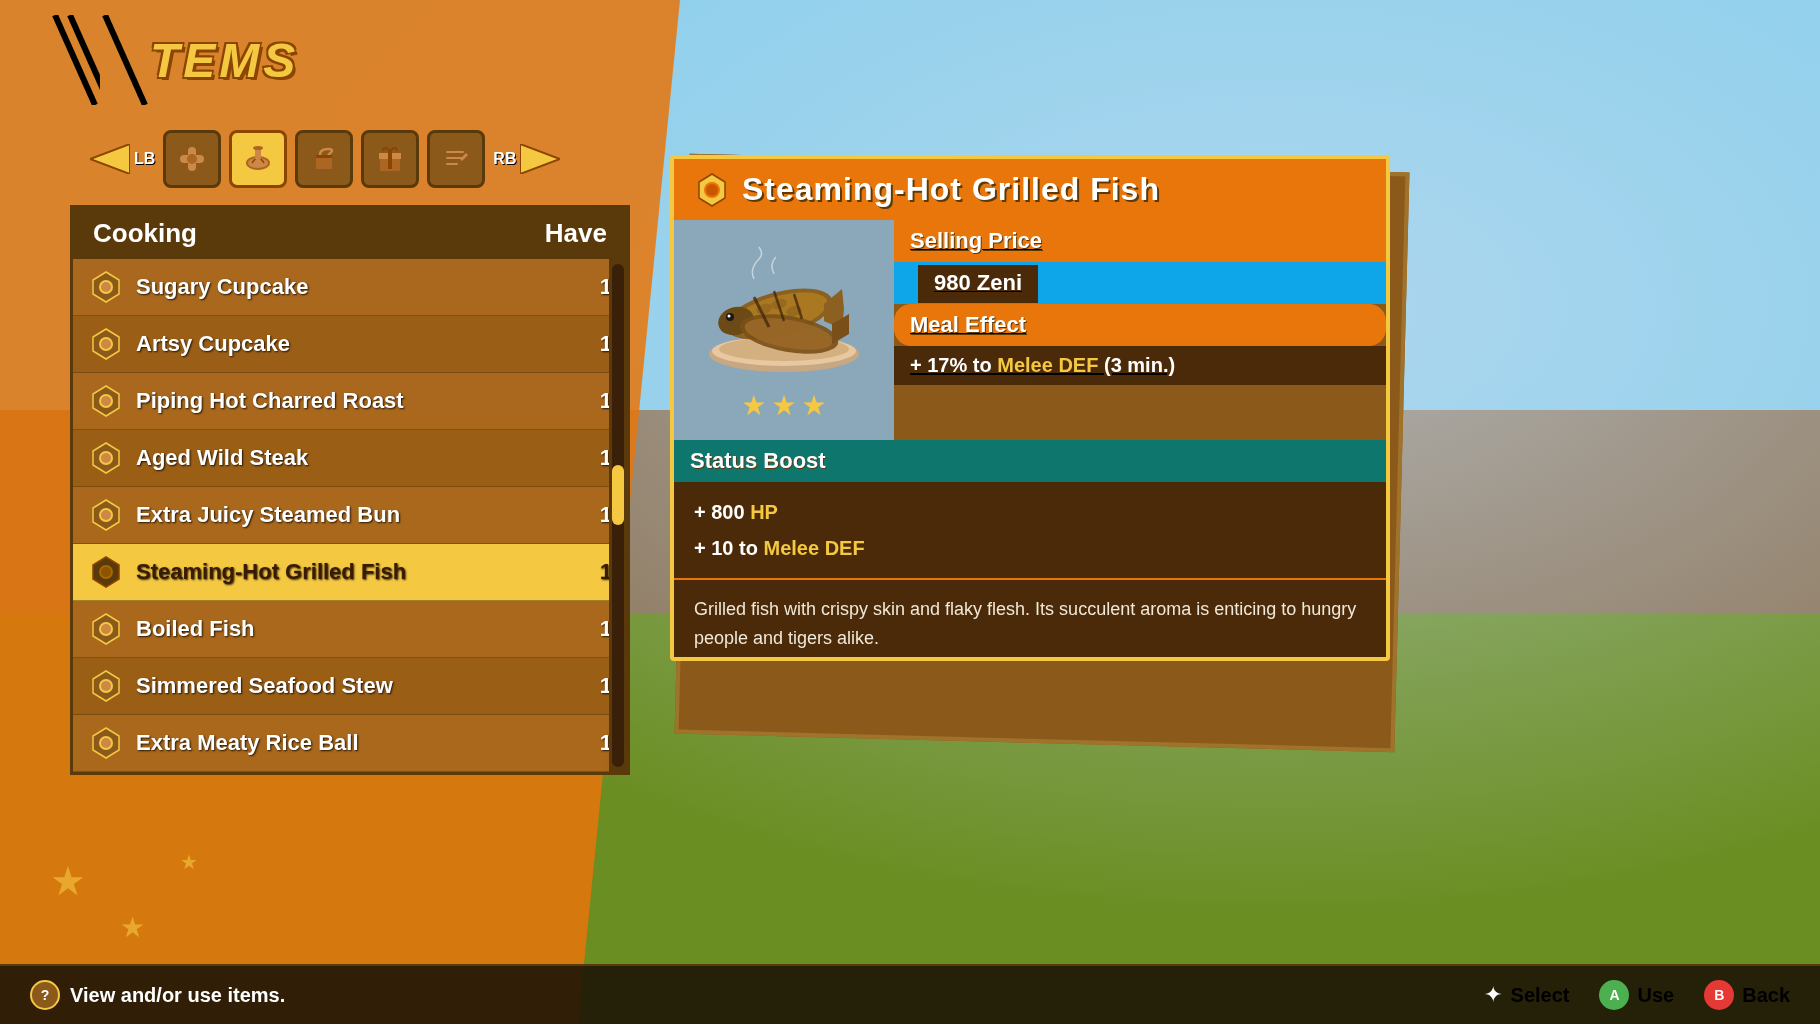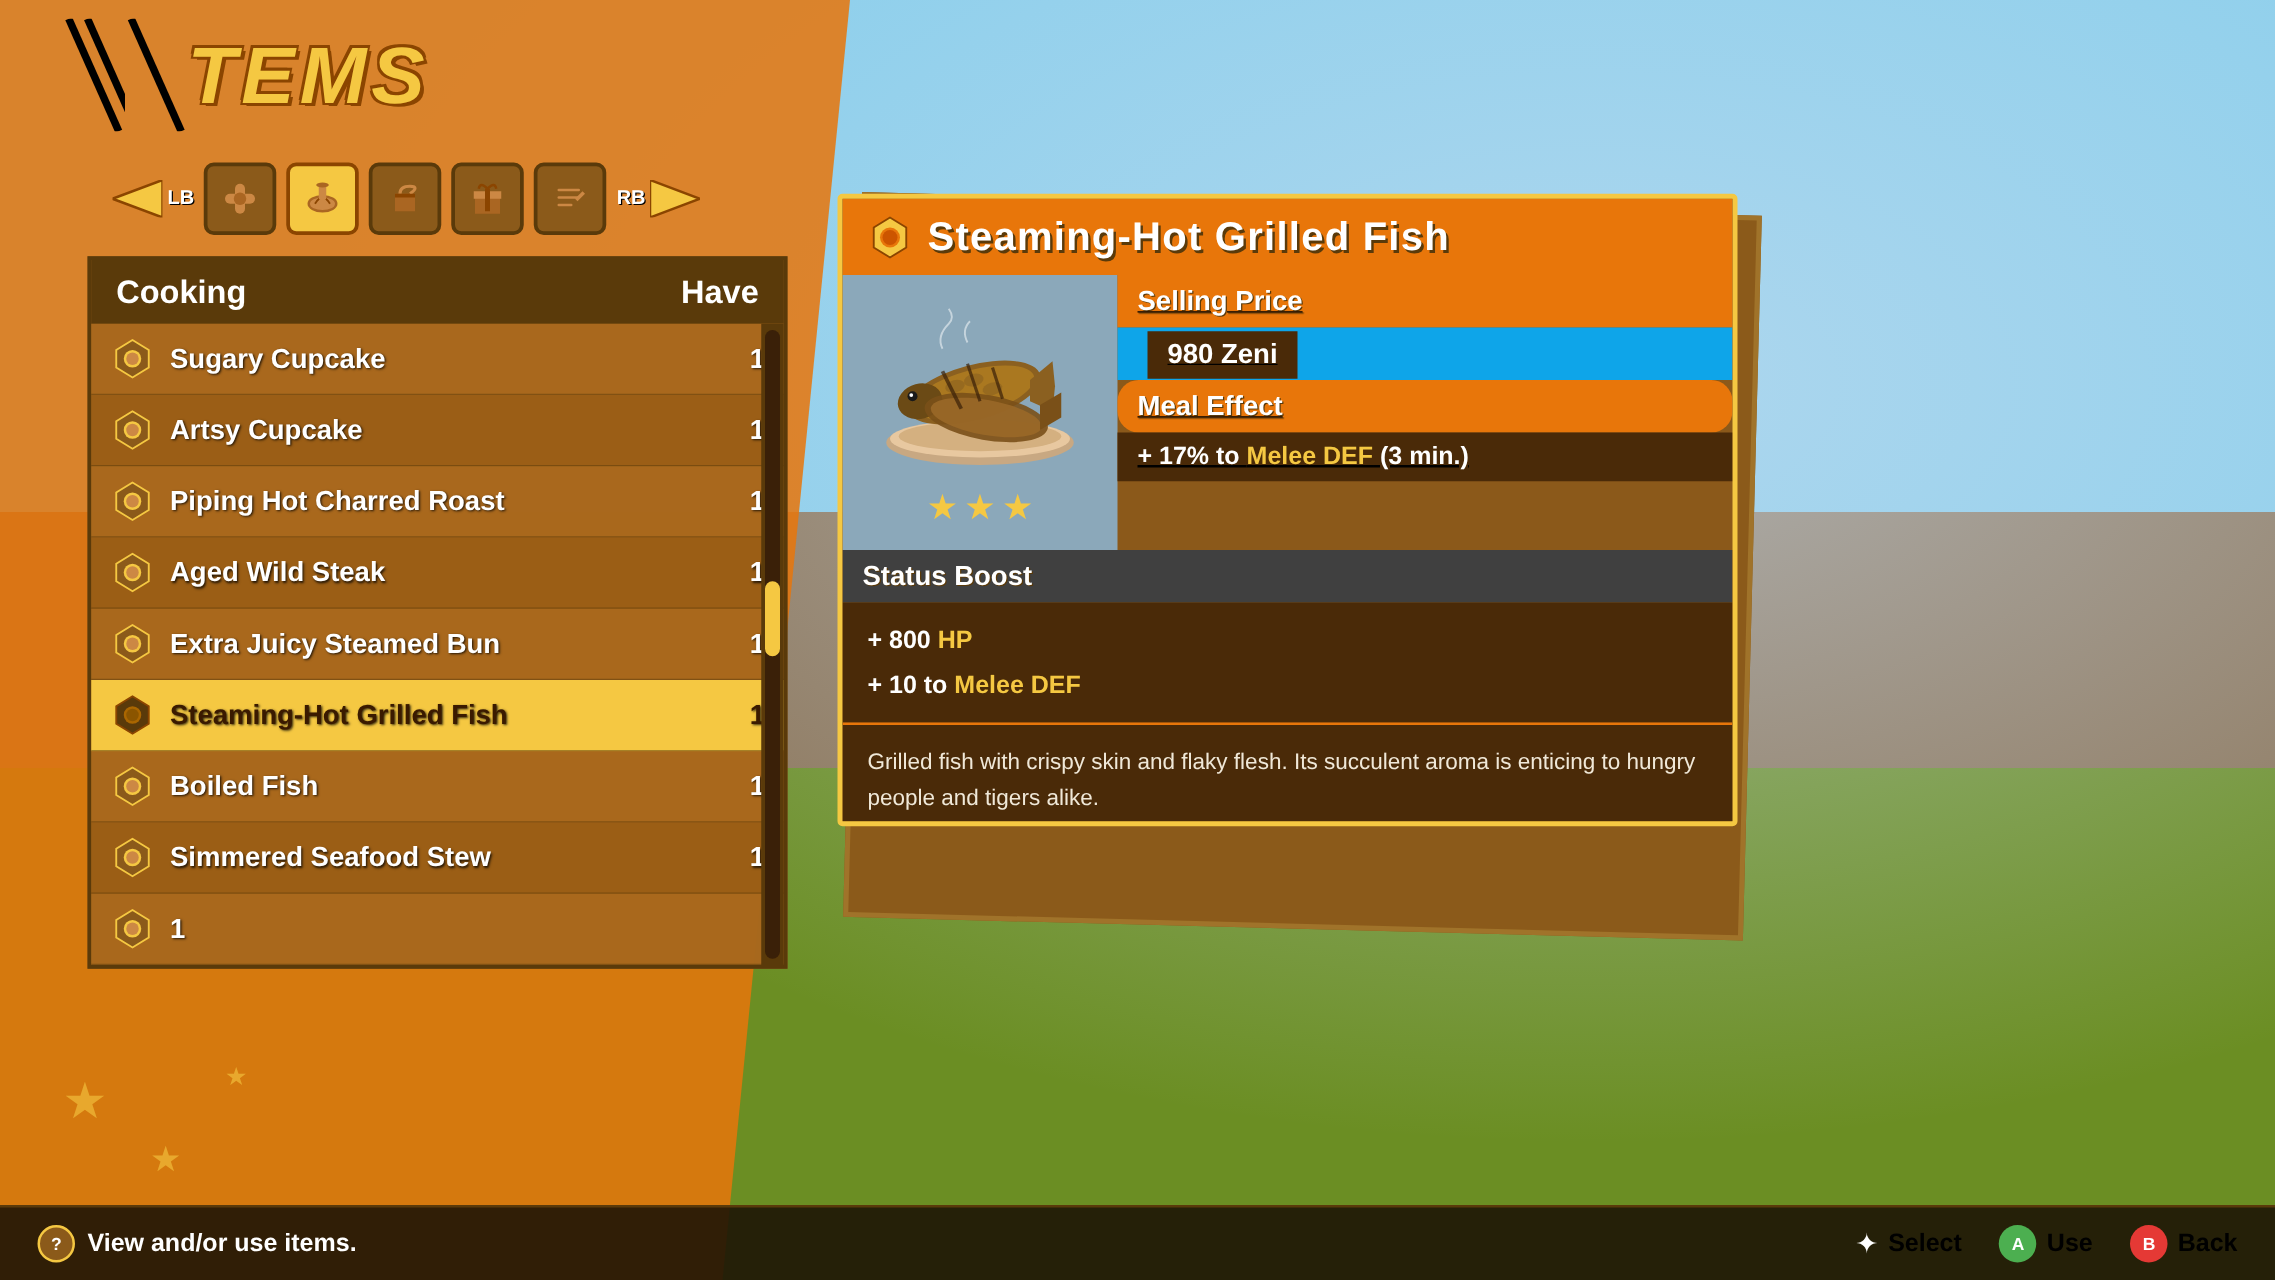--- a/index.html
+++ b/index.html
@@ -58,21 +58,21 @@
 
     .items-x {
       font-size: 62px;
       font-weight: 900;
       color: #F5C842;
       text-shadow: 3px 3px 0 #8B4500, -2px -2px 0 #8B4500, 2px -2px 0 #8B4500, -2px 2px 0 #8B4500;
       font-style: italic;
     }
 
     .items-title {
-      font-size: 64px;
+      font-size: 48px;
       font-weight: 900;
       color: #F5C842;
       text-shadow: 3px 3px 0 #8B4500, -2px -2px 0 #8B4500, 2px -2px 0 #8B4500, -2px 2px 0 #8B4500;
       font-style: italic;
       letter-spacing: 4px;
     }
 
     
     .tab-nav {
       position: absolute;
@@ -341,21 +341,21 @@
 
     .meal-effect-highlight {
       color: #F5C842;
     }
 
     .status-boost-section {
       padding: 0;
     }
 
     .status-boost-bar {
-      background: #404040;
+      background: #0f766e;
       padding: 8px 16px;
     }
 
     .status-boost-label {
       font-size: 22px;
       font-weight: 900;
       color: white;
       text-shadow: 1px 1px 0 #5A3A0A;
     }
 
@@ -688,20 +688,21 @@
       </div>
 
       <div class="list-item">
         <div class="item-icon">
           <svg class="food-icon-svg" viewBox="0 0 34 34">
               <path d="M17,2 L4,10 L4,24 L17,32 L30,24 L30,10 Z" fill="#8B5A1A" stroke="#F5C842" stroke-width="1.5"></path>
               <circle cx="17" cy="17" r="7" fill="#F5C842"></circle>
               <circle cx="17" cy="17" r="5" fill="#CC8844"></circle>
             </svg>
         </div>
+        <span class="item-name">Extra Meaty Rice Ball</span>
         <span class="item-count">1</span>
       </div>
 
       <div class="scrollbar">
         <div class="scrollbar-track">
           <div class="scrollbar-thumb"></div>
         </div>
       </div>
     </div>
   </div>

